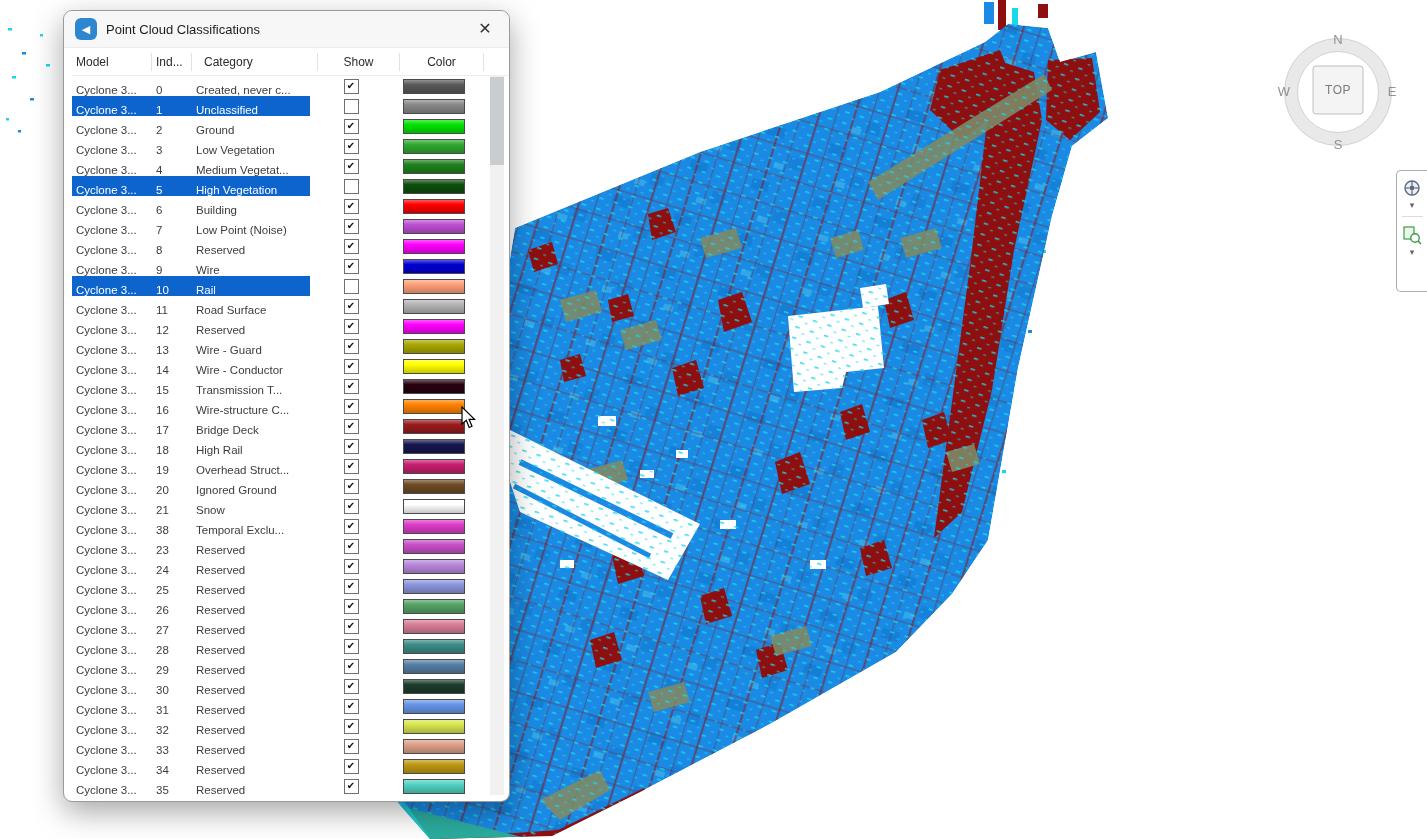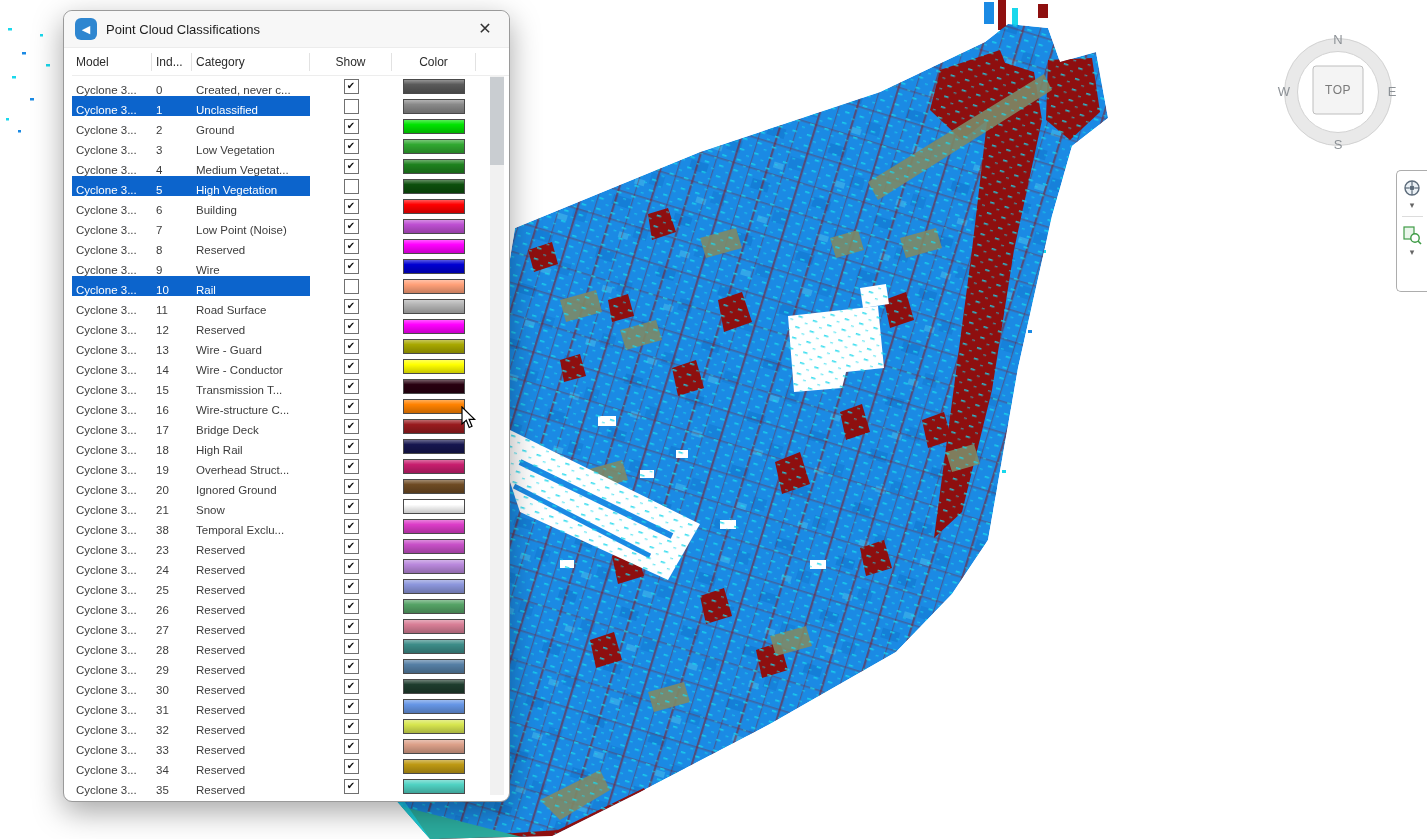--- a/index.html
+++ b/index.html
@@ -48,21 +48,21 @@
   }
   
   .table-wrap{position:relative;flex:1 1 auto;padding:0 0 0 8px;box-sizing:border-box;}
   .thead{
     display:flex;height:27px;align-items:center;border-bottom:1px solid #ededed;
     font-size:12px;color:#2b2b2b;
   }
   .th{border-right:1px solid #e2e2e2;height:18px;line-height:18px;padding-left:4px;box-sizing:border-box;}
   .th.model{width:80px;}
   .th.ind{width:40px;}
-  .th.cat{width:118px;}
+  .th.cat{width:118px;margin-left:8px;}
   .th.show{width:82px;text-align:center;padding-left:0;}
   .th.colorh{width:84px;text-align:center;padding-left:0;}
   .tbody{position:relative;}
   .trow{display:flex;height:20px;align-items:center;font-size:11.5px;color:#3c3c3c;}
   .left-group{display:flex;height:20px;align-items:flex-end;width:238px;flex:0 0 238px;}
   .trow.selected .left-group{color:#ffffff;background:var(--sel);}
   .cell{box-sizing:border-box;padding-left:4px;white-space:nowrap;overflow:hidden;}
   .cell.model{width:80px;flex:0 0 80px;}
   .cell.ind{width:40px;flex:0 0 40px;}
   .cell.cat{width:118px;flex:0 0 118px;margin-top:20px;}

